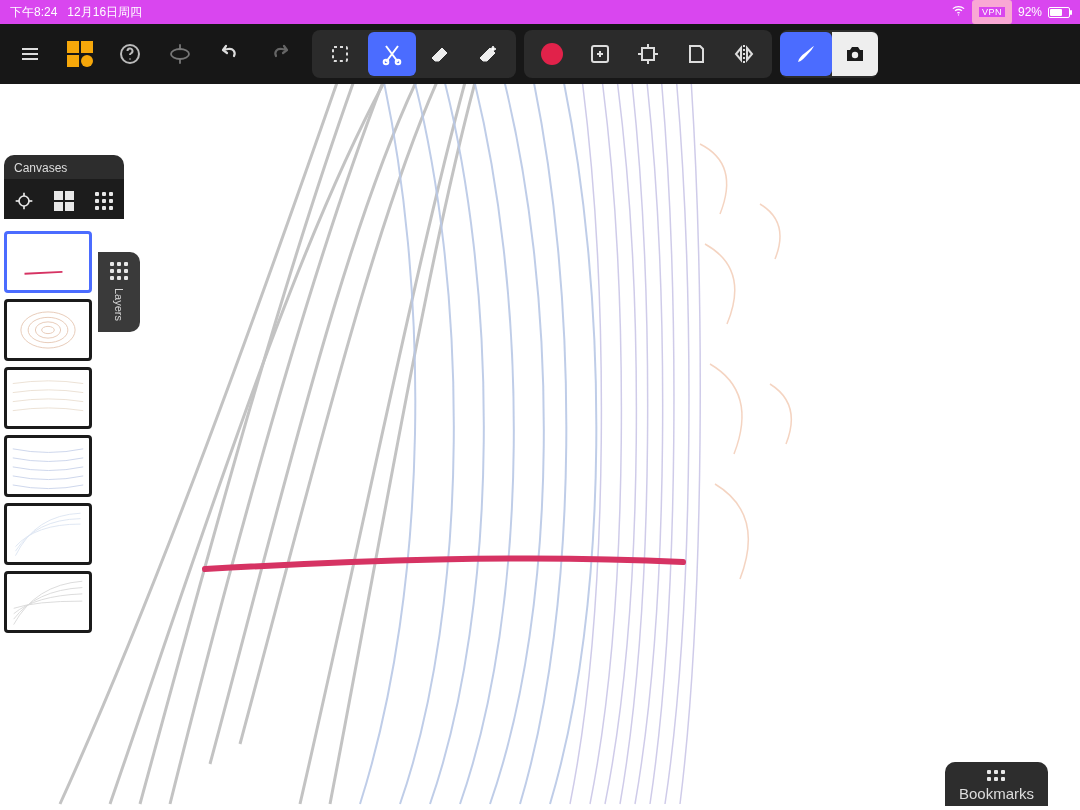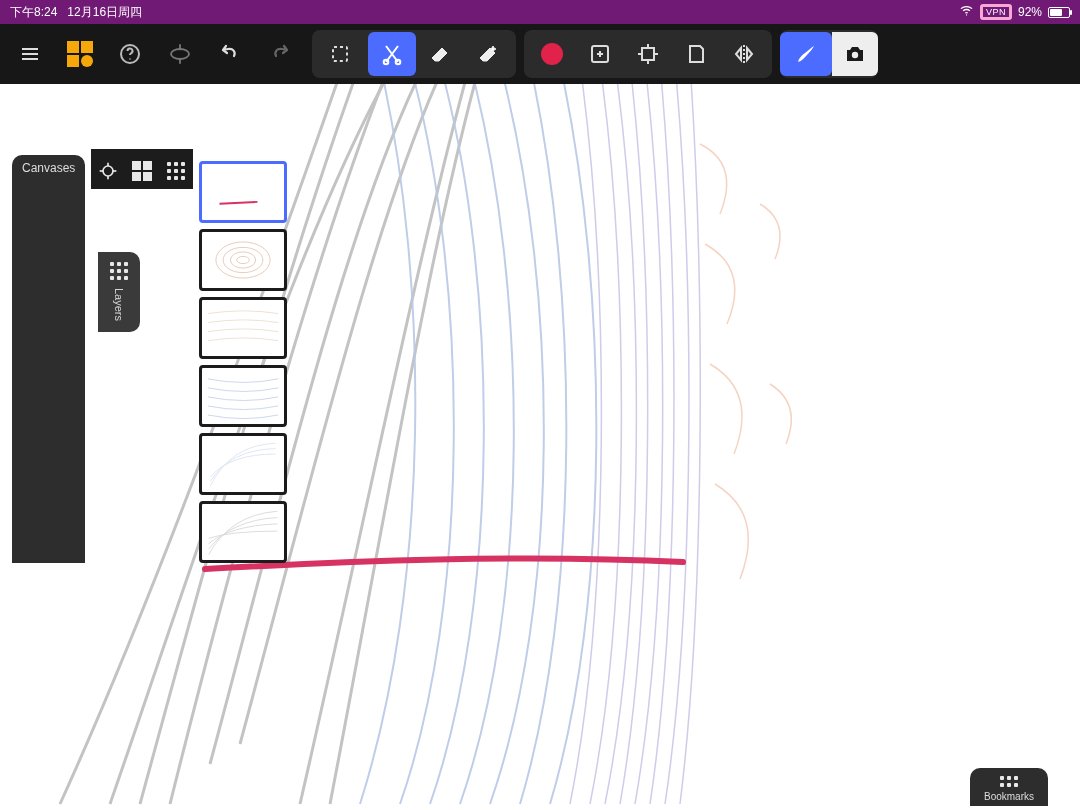--- a/index.html
+++ b/index.html
@@ -1,25 +1,25 @@
 <!DOCTYPE html>
 <html><head>
 <meta charset="utf-8">
 <style>
   * { box-sizing: border-box; margin: 0; padding: 0; }
   html, body { width: 1080px; height: 810px; overflow: hidden; font-family: -apple-system, "Helvetica Neue", Arial, sans-serif; background: #fff; }
   
   .statusbar {
     position: absolute; top: 0; left: 0; right: 0; height: 24px;
-    background: #701a75; color: #fff; font-size: 12px;
+    background: #d946ef; color: #fff; font-size: 12px;
     display: flex; align-items: center; padding: 0 10px;
   }
   .statusbar .left { display: flex; gap: 10px; }
   .statusbar .right { margin-left: auto; display:flex; align-items:center; gap:6px; }
-  .vpn-badge { border:3px solid #f9a8d4; border-radius:3px; font-size:9px; padding:0 3px; letter-spacing:.5px; }
+  .vpn-badge { border:7px solid #f9a8d4; border-radius:3px; font-size:9px; padding:0 3px; letter-spacing:.5px; }
   .battery { display:inline-flex; align-items:center; gap:2px;}
   .battery-body { width:22px; height:11px; border:1px solid #fff; border-radius:2px; position:relative;}
   .battery-body::after{content:"";position:absolute;top:2px;right:-3px;width:2px;height:5px;background:#fff;border-radius:1px;}
   .battery-fill{position:absolute;top:1px;left:1px;bottom:1px;width:60%;background:#fff;border-radius:1px;}
   .wifi { font-size:13px; }
 
   
   .toolbar {
     position: absolute; top: 24px; left: 0; right: 0; height: 60px;
     background: #171717; display: flex; align-items: center; padding: 0 6px; gap: 2px;
@@ -37,22 +37,22 @@
   .grid-logo span:nth-child(4){border-radius:50%;}
   .rec-dot{width:22px;height:22px;border-radius:50%;background:#e1224a;}
   .spacer{flex:0 0 4px;}
 
   
   .canvas-area{ position:absolute; top:84px; left:0; right:0; bottom:0; background:#fff; overflow:hidden;}
   .canvas-area svg.drawing{position:absolute; top:0; left:0; width:1080px; height:726px;}
 
   
   .canvases-panel{
-    position:absolute; top:155px; left:12px; width:120px;
-    display:flex; gap:6px;
+    position:absolute; top:155px; left:4px; width:120px;
+    display:flex; flex-direction:column; gap:6px;
   }
   .canvases-header{
     background:#2d2d2d; color:#ddd; border-radius:10px 10px 0 0;
     font-size:12px; padding:6px 10px 4px;
   }
   .canvases-tools{
     background:#1c1c1c; display:flex; align-items:center; justify-content:space-around;
     height:40px; border-radius:0 0 0 0; margin-top:-6px; padding-top:4px;
   }
   .canvases-tools .mini{width:34px;height:32px;display:flex;align-items:center;justify-content:center;color:#e8e8e8;border-radius:6px;cursor:pointer;}
@@ -74,21 +74,21 @@
   .layers-tab .vtxt{writing-mode:vertical-rl; font-size:11px;}
   .dots-3x3{display:grid;grid-template-columns:repeat(3,4px);grid-template-rows:repeat(3,4px);gap:3px;}
   .dots-3x3 span{width:4px;height:4px;background:#e8e8e8;border-radius:1px;}
   .dots-3x2{display:grid;grid-template-columns:repeat(3,4px);grid-template-rows:repeat(2,4px);gap:3px;}
   .dots-3x2 span{width:4px;height:4px;background:#e8e8e8;border-radius:1px;}
 
   
   .bookmarks-tab{
     position:absolute; bottom:4px; right:32px;
     background:#2d2d2d; color:#ddd; border-radius:10px 10px 0 0;
-    padding:8px 14px 4px; text-align:center; font-size:10px; cursor:pointer;
+    padding:8px 14px 4px; text-align:center; font-size:15px; cursor:pointer;
     display:flex; flex-direction:column; align-items:center; gap:4px;
   }
 
   .four-sq{display:grid;grid-template-columns:9px 9px;grid-template-rows:9px 9px;gap:2px;}
   .four-sq span{background:#e8e8e8;}
 </style>
 </head>
 <body>
 
 <div class="statusbar">

